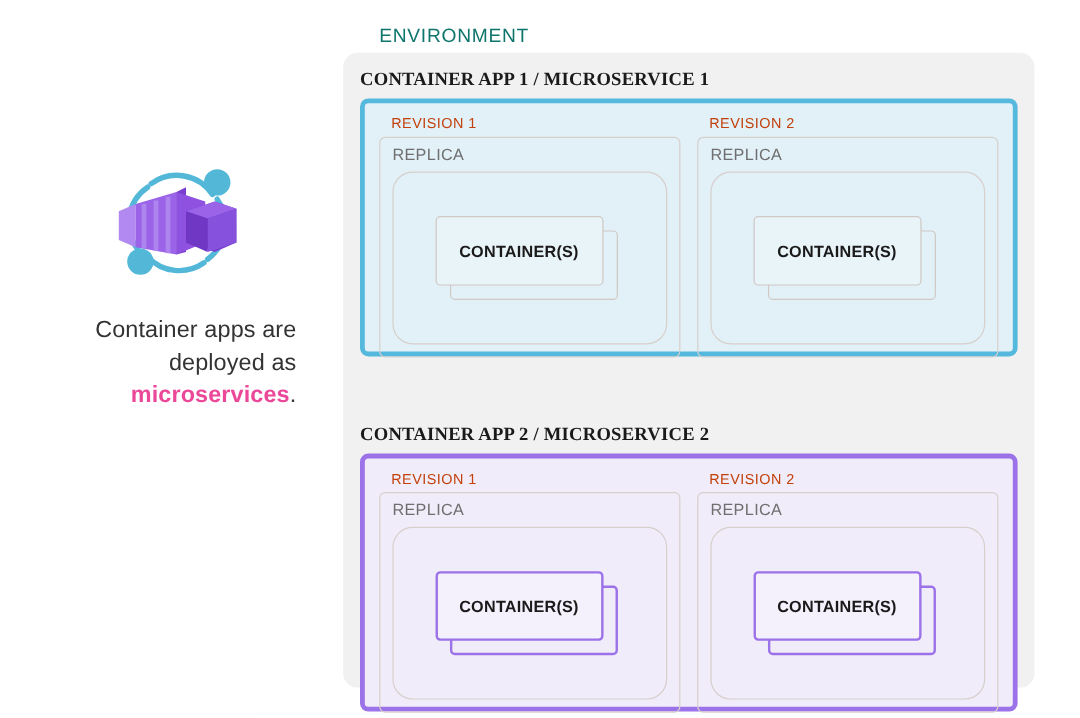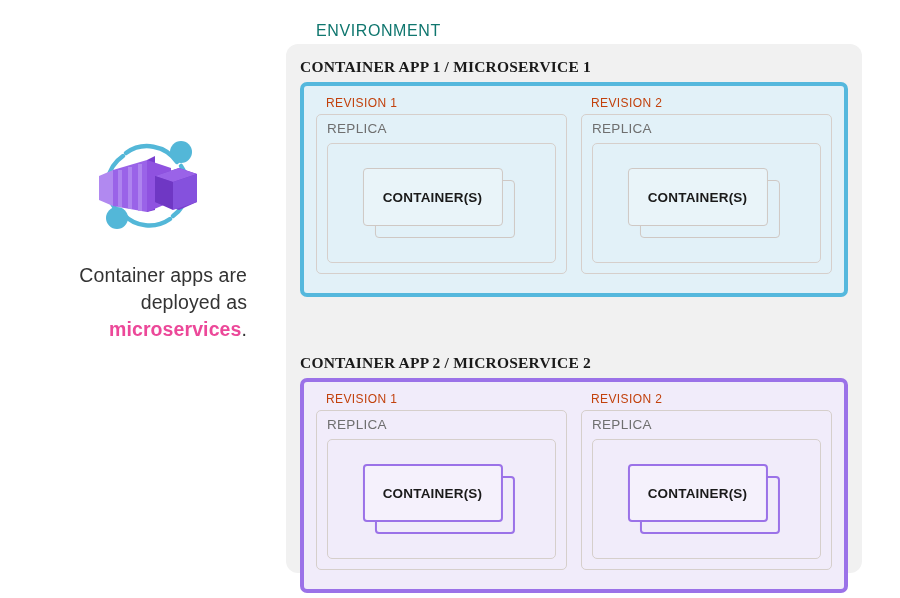--- a/index.html
+++ b/index.html
@@ -106,34 +106,34 @@
     color: #c2410c;
     letter-spacing: 0.4px;
     padding-left: 10px;
     margin-bottom: 4px;
     font-family: "Liberation Sans", sans-serif;
   }
   .replica-box {
     box-sizing: border-box;
     border: 1.6px solid #d6cfcb;
     border-radius: 5px;
-    height: 160px;
+    height: 184px;
     position: relative;
     padding: 6px 10px;
   }
   .replica-label {
     font-size: 13.5px;
     color: #6f6f6f;
     letter-spacing: 0.3px;
     font-family: "Liberation Sans", sans-serif;
   }
   .replica-inner {
     box-sizing: border-box;
     border: 1.6px solid #d6cfcb;
-    border-radius: 5px;
+    border-radius: 17px;
     position: absolute;
     left: 10px;
     right: 10px;
     top: 28px;
     bottom: 10px;
     padding-left: 20px;
   }
 
   
   .container-stack {

